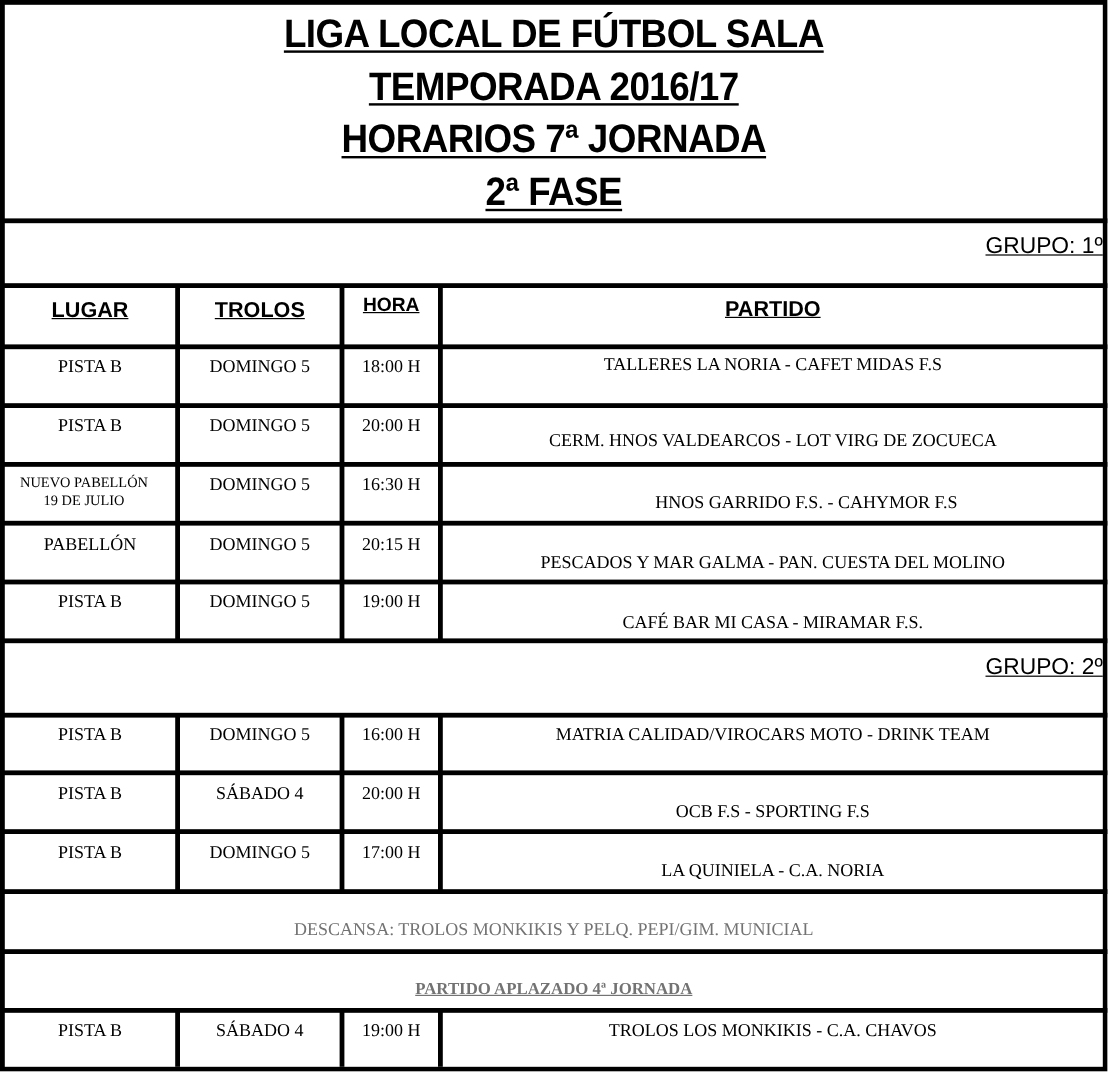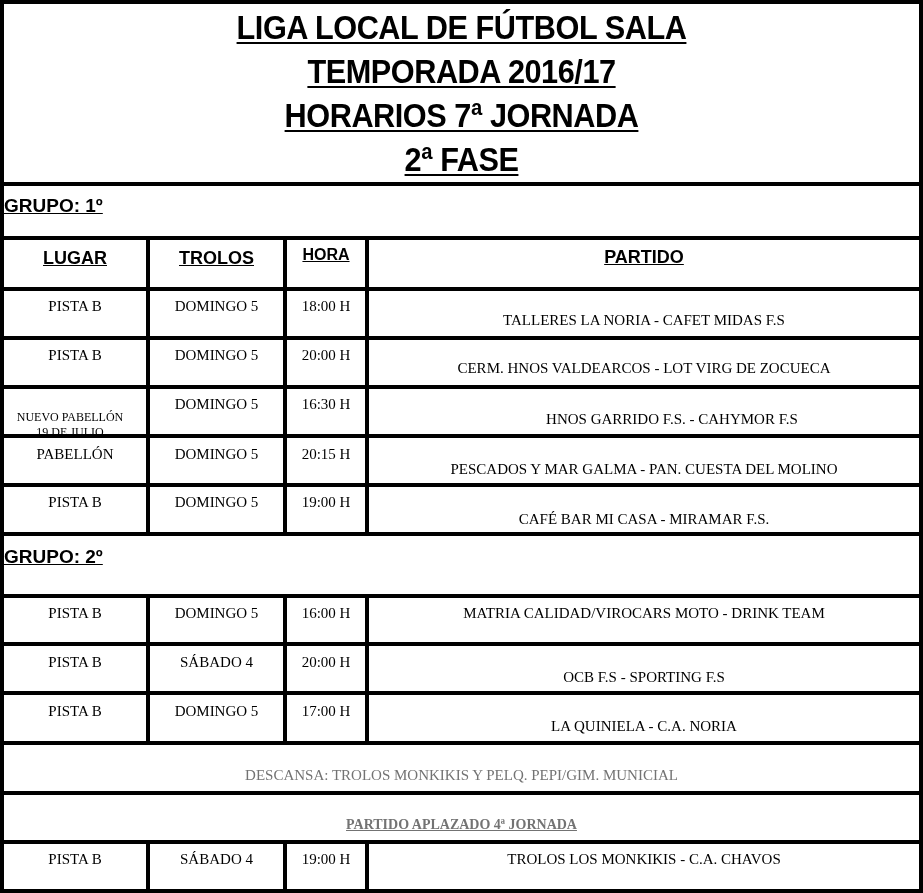--- a/index.html
+++ b/index.html
@@ -8,22 +8,22 @@
   .frame { position: absolute; left: 0; top: 0; width: 915px; height: 885px; border: 4px solid #000; }
   .hline { position: absolute; left: 0; width: 923px; height: 4px; background: #000; }
   .vline { position: absolute; width: 4px; background: #000; }
   .title-block { position: absolute; left: 4px; top: 6px; width: 915px; text-align: center; }
   .title-line {
     font-family: "Liberation Sans", sans-serif; font-weight: bold; font-size: 33px;
     line-height: 44px; color: #000; text-decoration: underline; text-decoration-thickness: 2px;
     text-underline-offset: 3px; letter-spacing: -0.5px; transform: scaleX(0.93); display: block;
   }
   .group-title {
-    position: absolute; left: 4px; width: 915px; text-align: left;
-    font-family: "Liberation Sans", sans-serif; font-weight: bold; font-size: 19px;
+    position: absolute; left: 4px; width: 915px; text-align: right;
+    font-family: "Liberation Sans", sans-serif; font-weight: normal; font-size: 19px;
     text-decoration: underline; color: #000;
   }
   .hdr {
     position: absolute; text-align: center;
     font-family: "Liberation Sans", sans-serif; font-weight: bold; font-size: 18px;
     text-decoration: underline; color: #000;
   }
   .cell {
     position: absolute; text-align: center;
     font-family: "Liberation Serif", serif; font-size: 15px; color: #000; line-height: 16px;
@@ -79,30 +79,30 @@
 
   <div class="hdr" style="left:4px; width:142px; top:248px">LUGAR</div>
   <div class="hdr" style="left:150px; width:133px; top:248px">TROLOS</div>
   <div class="hdr" style="left:287px; width:78px; top:246px; font-size:16px">HORA</div>
   <div class="hdr" style="left:369px; width:550px; top:247px">PARTIDO</div>
 
   <div>
     <div class="cell" style="left:4px; width:142px; top:298px">PISTA B</div>
     <div class="cell" style="left:150px; width:133px; top:298px">DOMINGO 5</div>
     <div class="cell" style="left:287px; width:78px; top:298px">18:00 H</div>
-    <div class="cell" style="left:369px; width:550px; top:312px">TALLERES LA NORIA  -  CAFET MIDAS  F.S</div>
+    <div class="cell" style="left:369px; width:550px; top:296px">TALLERES LA NORIA  -  CAFET MIDAS  F.S</div>
   </div>
   <div>
     <div class="cell" style="left:4px; width:142px; top:347px">PISTA B</div>
     <div class="cell" style="left:150px; width:133px; top:347px">DOMINGO 5</div>
     <div class="cell" style="left:287px; width:78px; top:347px">20:00 H</div>
     <div class="cell" style="left:369px; width:550px; top:360px">CERM. HNOS VALDEARCOS   -  LOT VIRG DE ZOCUECA</div>
   </div>
   <div>
-    <div class="cell small" style="left:4px; width:132px; top:410px">
+    <div class="cell small" style="left:4px; width:132px; top:395px">
       <div>NUEVO PABELLÓN</div>
       <div>19 DE JULIO</div>
     </div>
     <div class="cell" style="left:150px; width:133px; top:396px">DOMINGO 5</div>
     <div class="cell" style="left:287px; width:78px; top:396px">16:30 H</div>
     <div class="cell" style="left:369px; width:606px; top:411px">HNOS GARRIDO F.S.   -  CAHYMOR F.S</div>
   </div>
   <div>
     <div class="cell" style="left:4px; width:142px; top:446px">PABELLÓN</div>
     <div class="cell" style="left:150px; width:133px; top:446px">DOMINGO 5</div>

